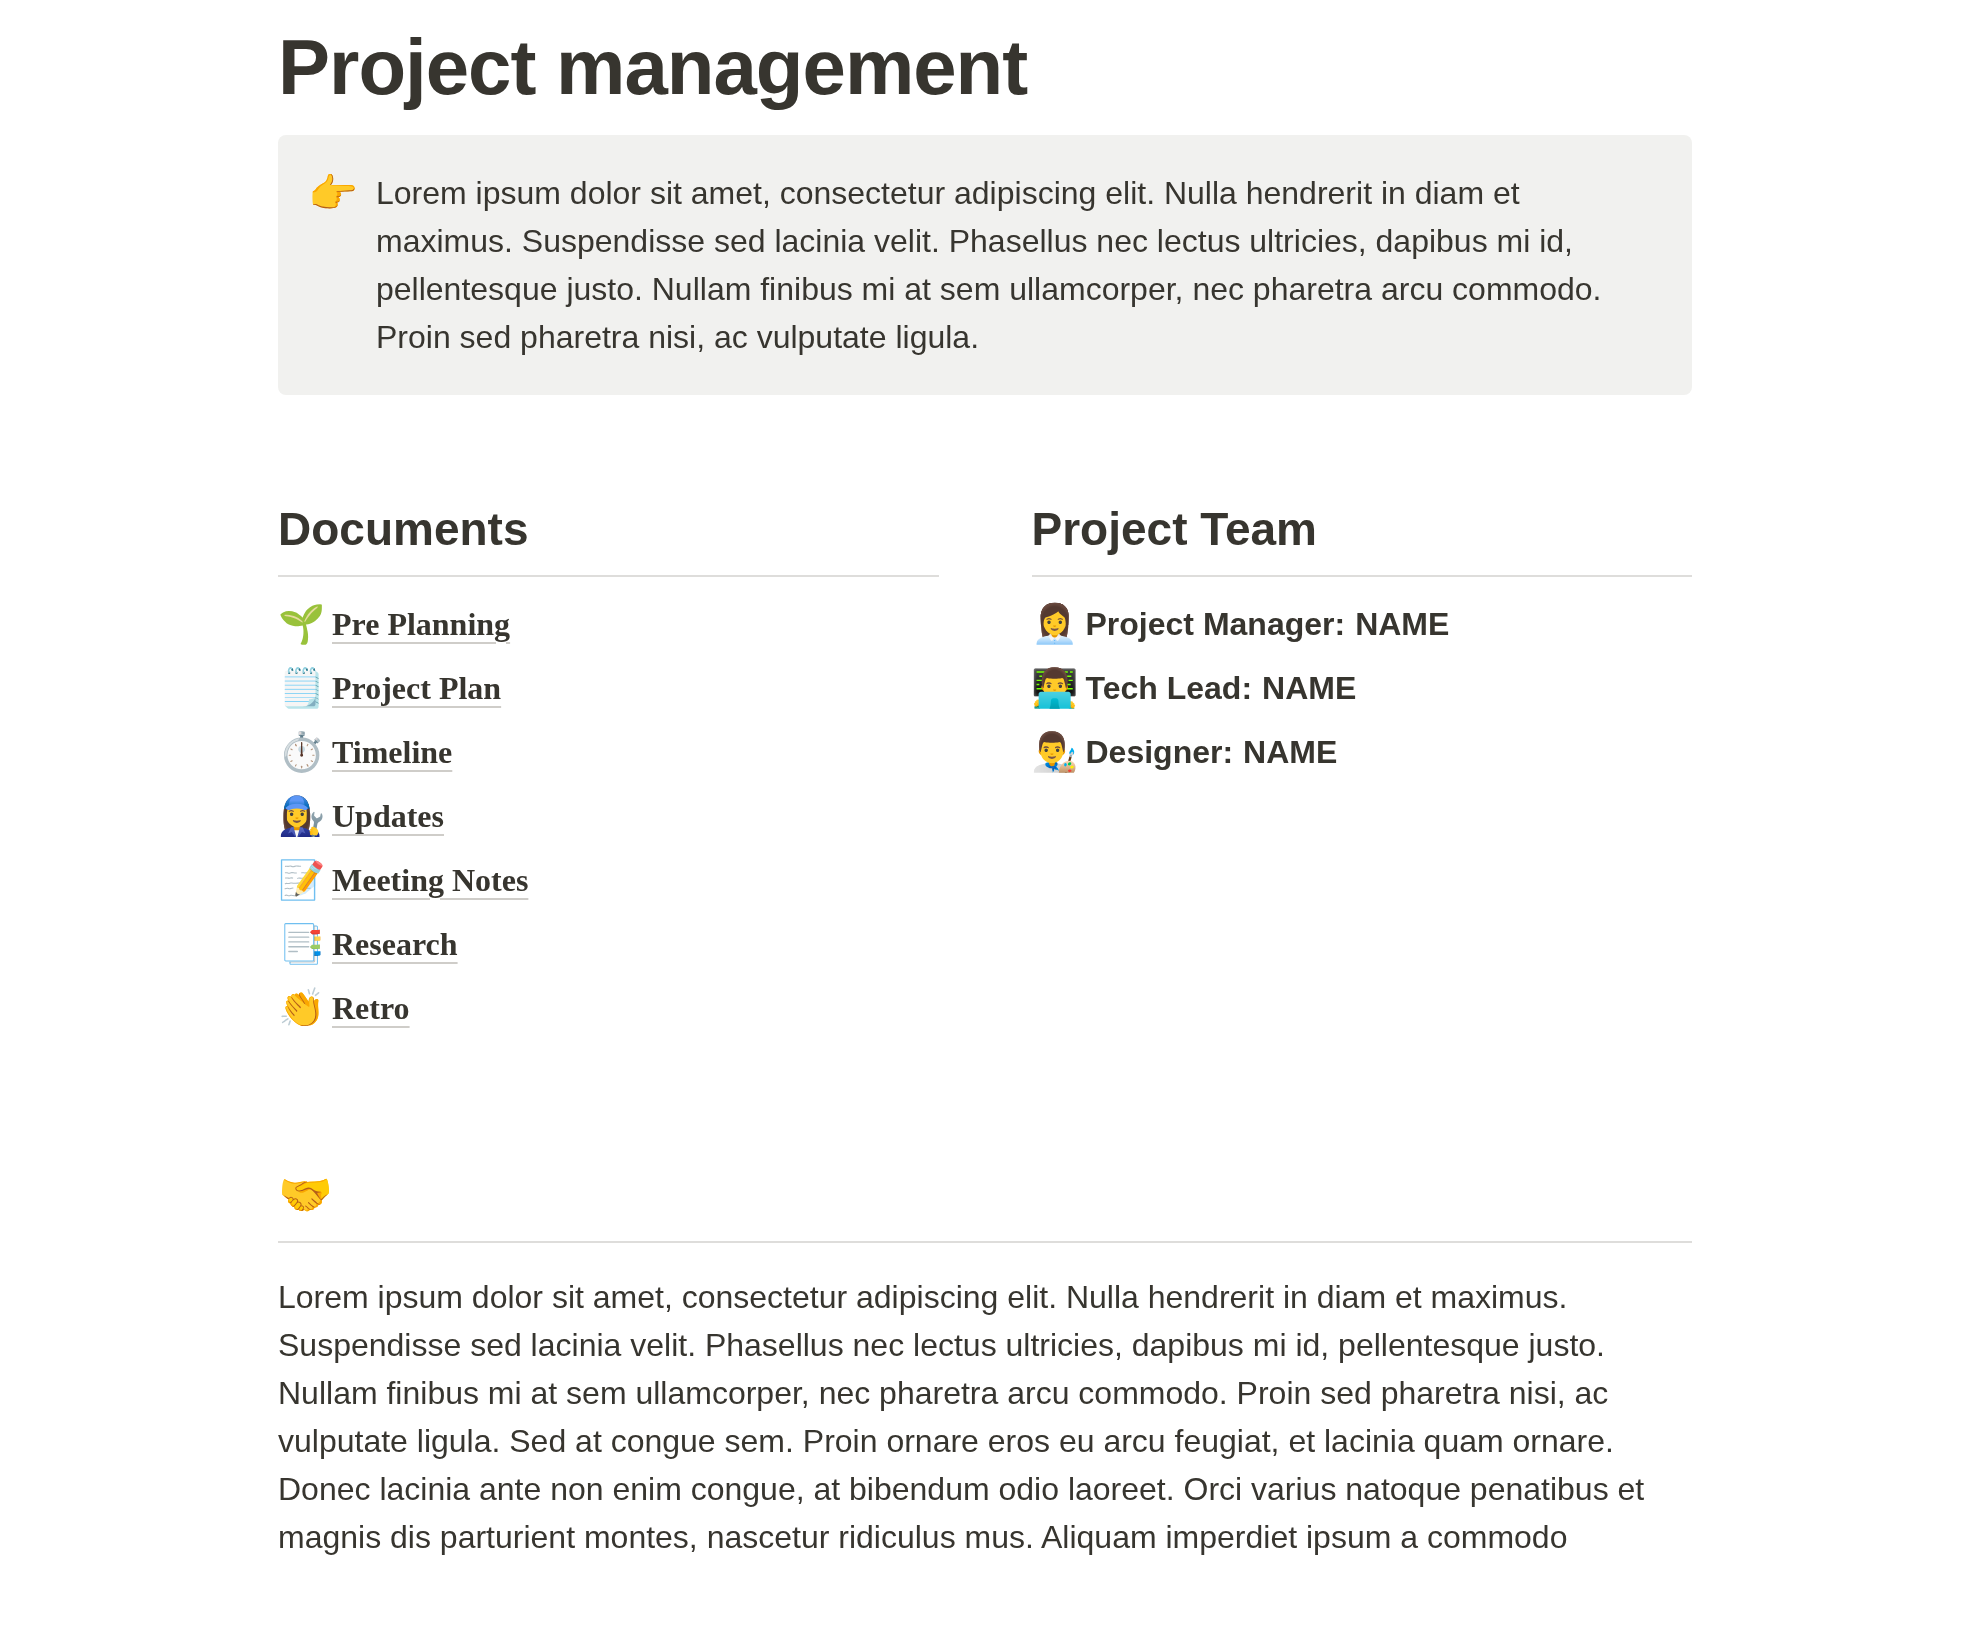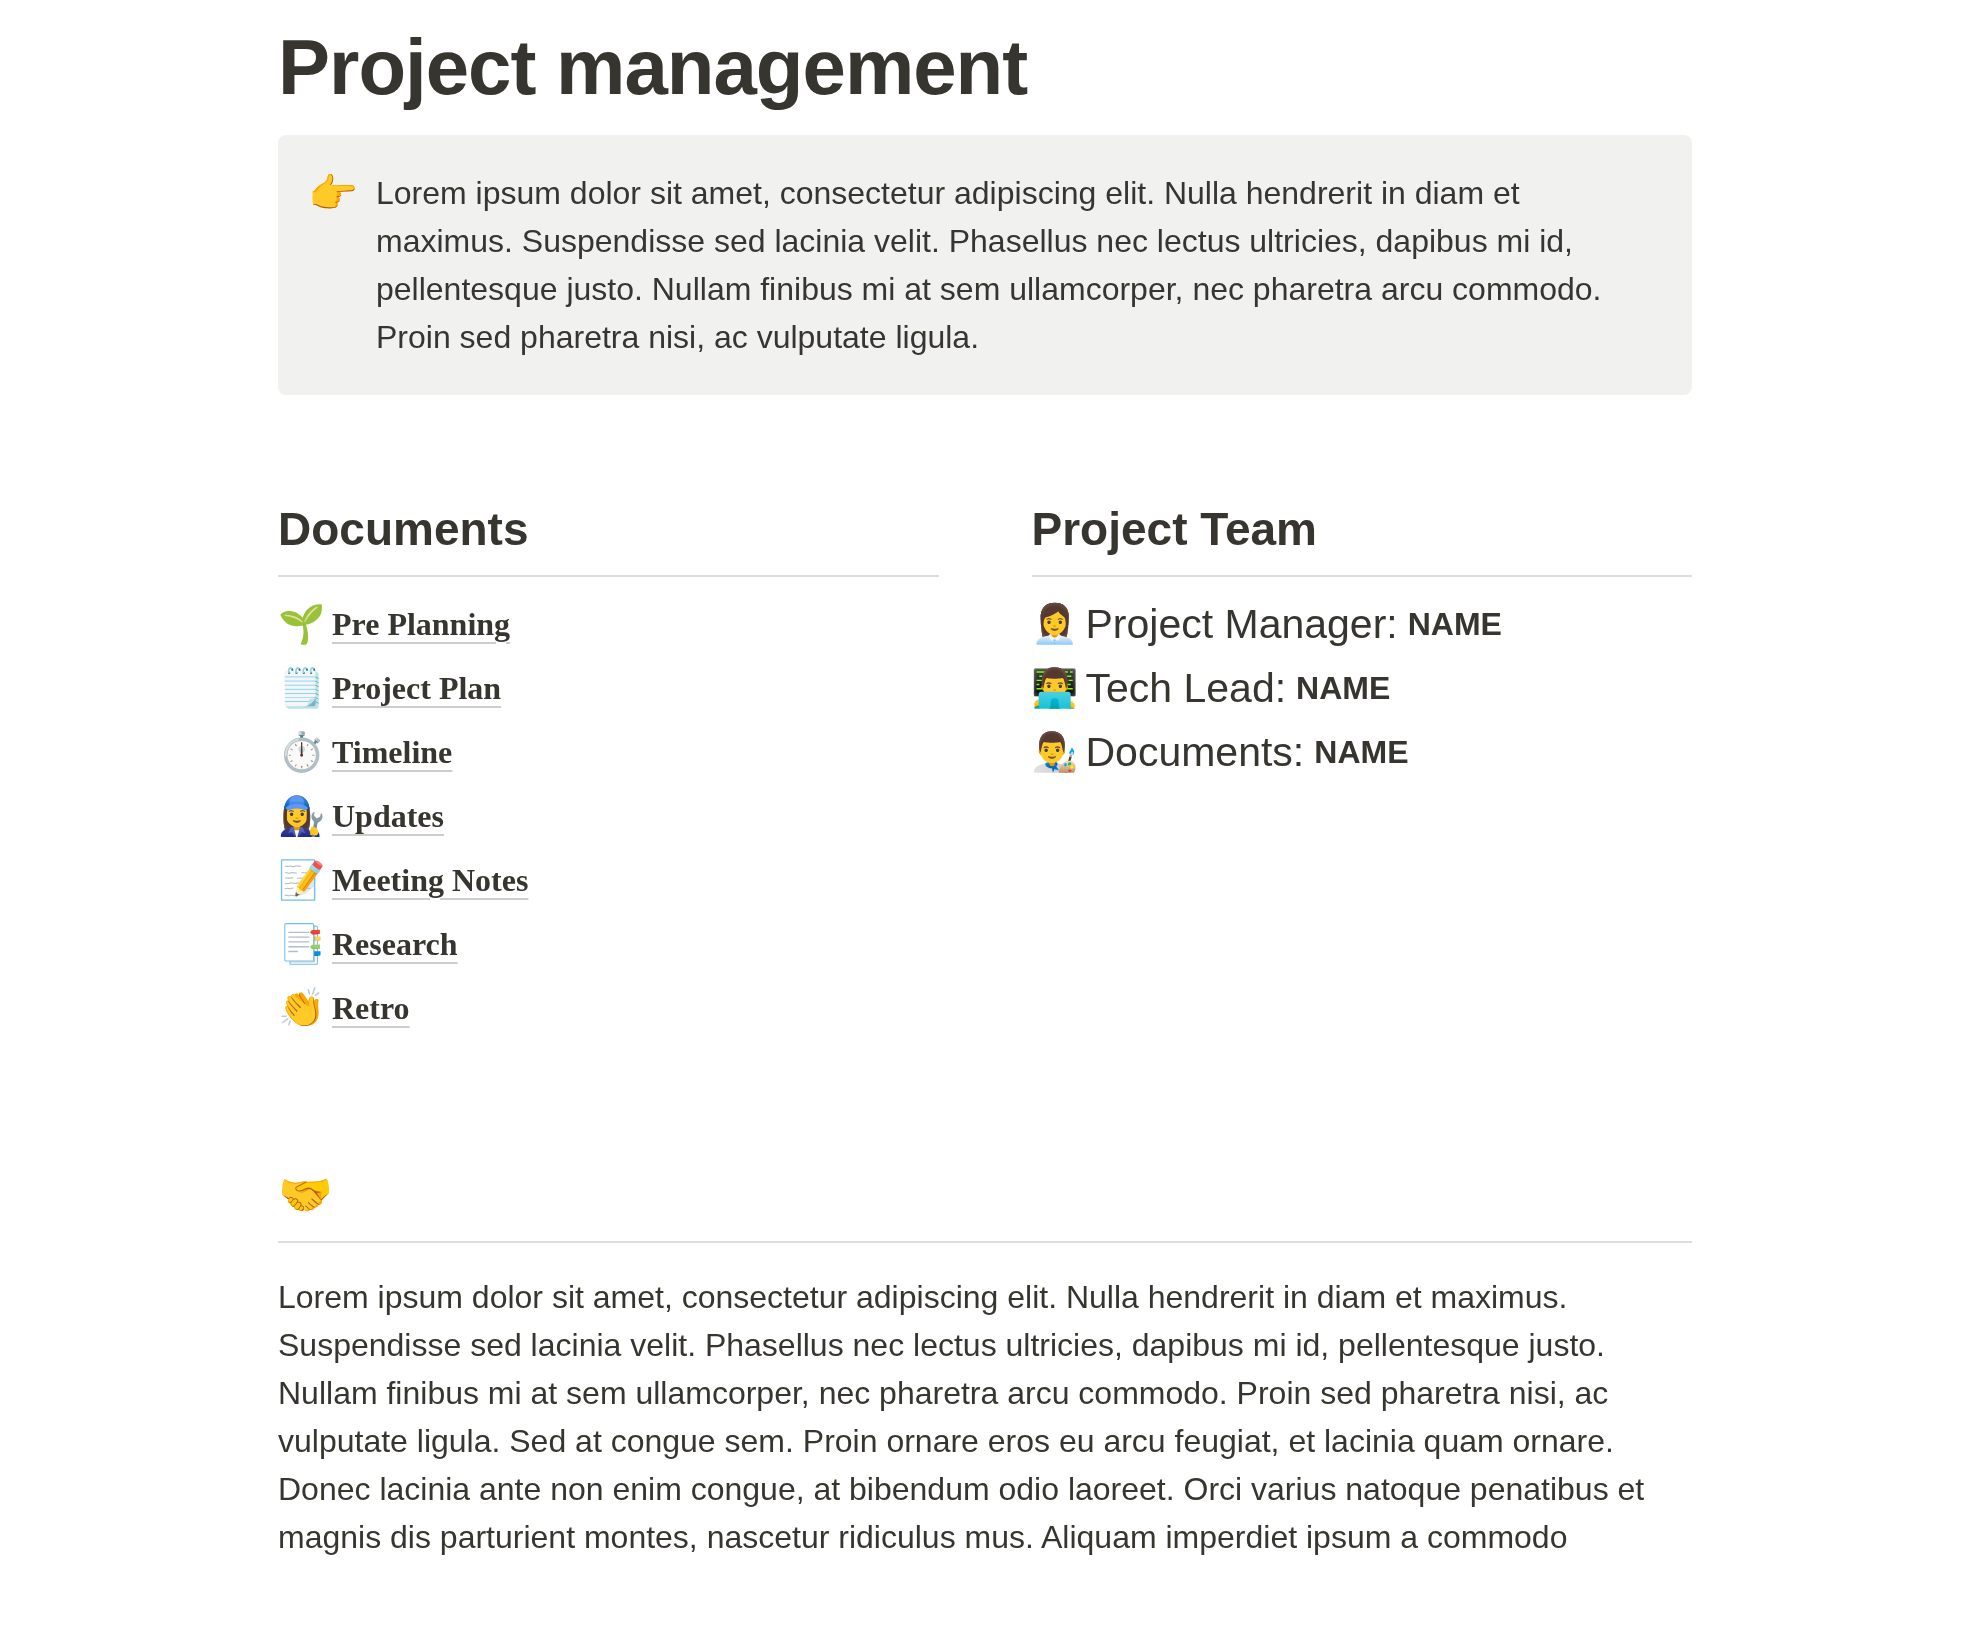--- a/index.html
+++ b/index.html
@@ -100,22 +100,22 @@
     font-weight: 600;
     color: var(--text);
     text-decoration: underline;
     text-decoration-color: var(--link-underline);
     text-decoration-thickness: 2px;
     text-underline-offset: 7px;
     cursor: pointer;
     font-family: Liberation Serif, serif;
   }
   .team-role {
-    font-size: 41px;
-    font-weight: 400;
+    font-size: 32px;
+    font-weight: 700;
   }
   .team-name {
     font-size: 32px;
     font-weight: 700;
     margin-left: 10px;
   }
   
   .problem-section { margin-top: 127px; }
   .problem-body {
     margin-top: 30px;
@@ -183,21 +183,21 @@
           <span class="team-role">Project Manager:</span>
           <span class="team-name">NAME</span>
         </div>
         <div class="team-row">
           <span class="team-icon">👨‍💻</span>
           <span class="team-role">Tech Lead:</span>
           <span class="team-name">NAME</span>
         </div>
         <div class="team-row">
           <span class="team-icon">👨‍🎨</span>
-          <span class="team-role">Documents:</span>
+          <span class="team-role">Designer:</span>
           <span class="team-name">NAME</span>
         </div>
       </div>
     </div>
 
   </div>
 
   <div class="problem-section">
     <div class="heading-row">
       <span class="heading-icon">🤝</span>

